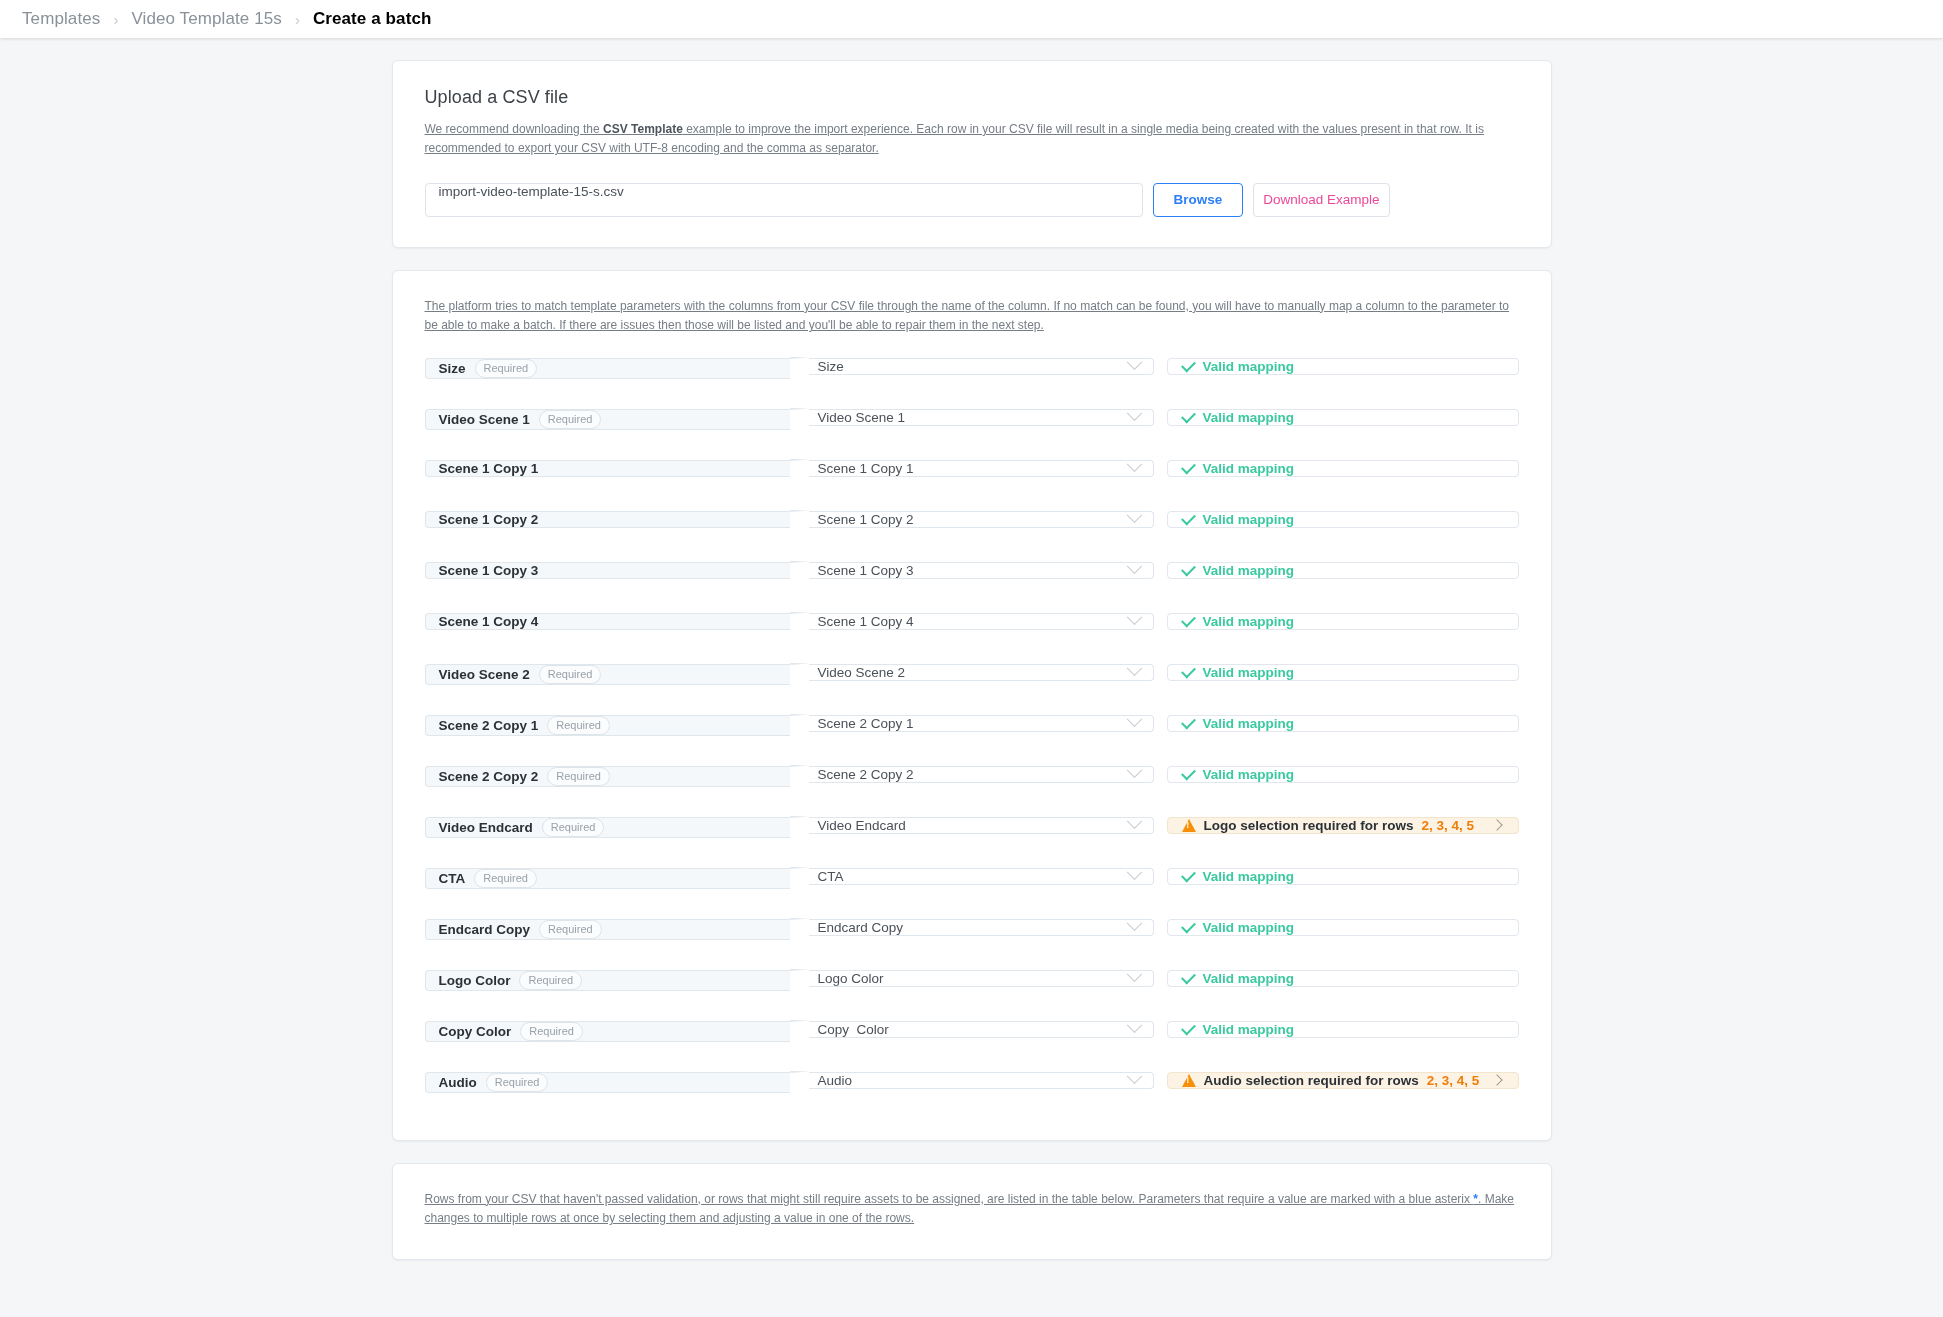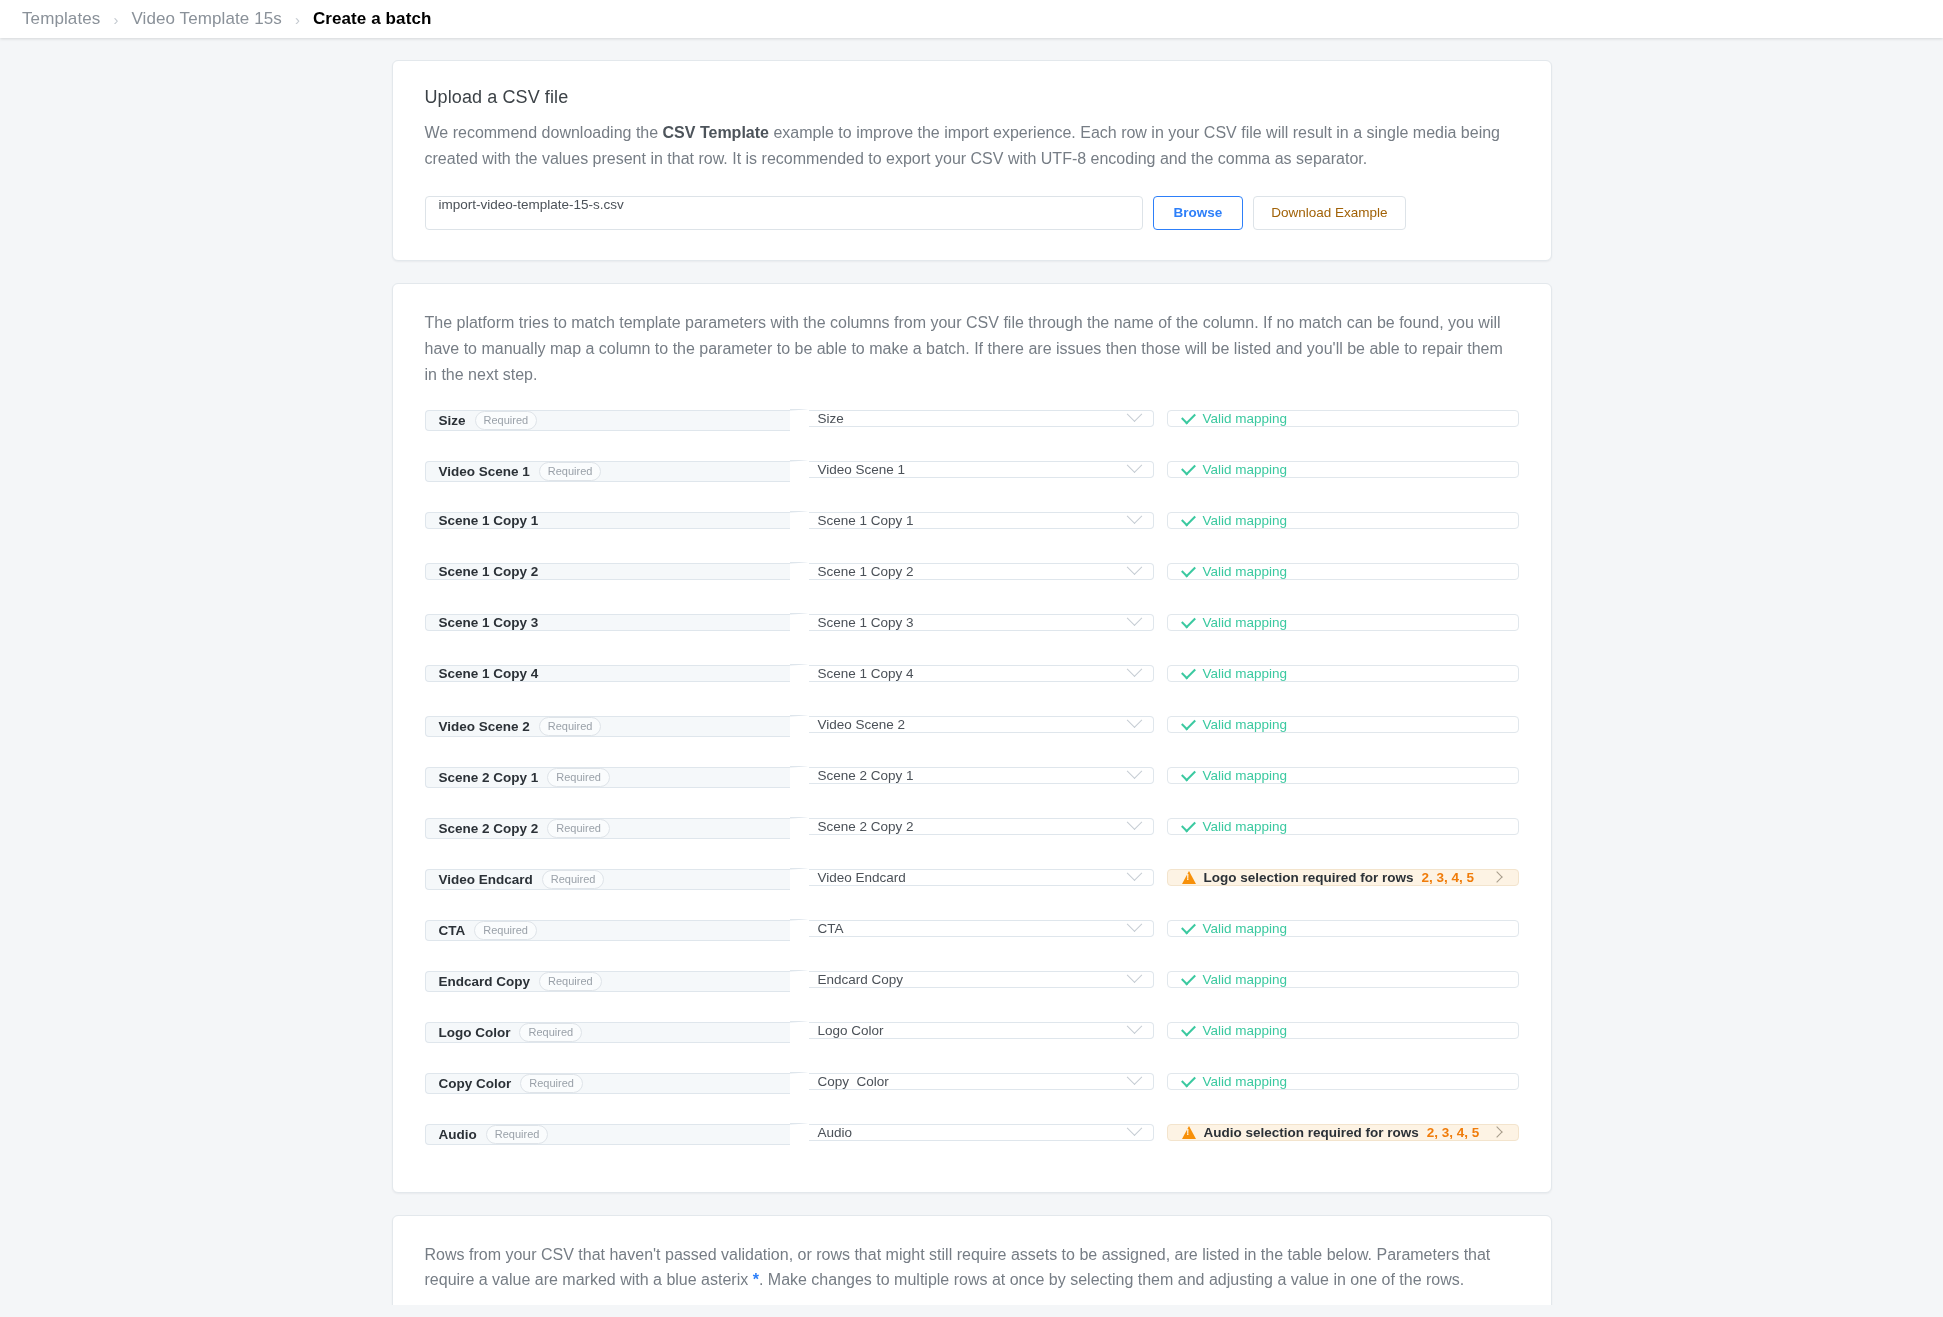--- a/index.html
+++ b/index.html
@@ -55,24 +55,25 @@
   }
   .card h2 {
     margin: 0 0 12px 0;
     font-size: 18px;
     font-weight: normal;
     color: #3c4247;
     letter-spacing: .1px;
   }
   .card p.desc {
     margin: 0;
-    font-size: 16px;
+    font-size: 12px;
     line-height: 1.62;
     color: #767d85;
     max-width: 1255px;
+    text-decoration: underline;
   }
   .card p.desc b { color: #4d545b; font-weight: bold; }
   .blue-ast { color: #2d7ff9; font-weight: bold; }
 
   
   .upload-row {
     display: flex;
     align-items: center;
     margin-top: 24px;
     gap: 10px;
@@ -88,22 +89,22 @@
     font-size: 13.5px;
     color: #4b5158;
   }
   .btn {
     height: 34px;
     border-radius: 4px;
     border: 1px solid #dde3e8;
     background: #fff;
     font-size: 13.5px;
     font-family: "Liberation Sans", sans-serif;
-    color: #a16207;
-    padding: 0 17px;
+    color: #ec4899;
+    padding: 0 9px;
     cursor: pointer;
     white-space: nowrap;
   }
   .btn.primary-outline {
     border: 1px solid #2d7ff9;
     color: #2d7ff9;
     font-weight: bold;
     padding: 0 20px;
   }
 
@@ -208,21 +209,21 @@
     display: flex;
     align-items: center;
     padding: 0 12px 0 14px;
     font-size: 13.5px;
     gap: 8px;
   }
   .status.ok {
     background: #fff;
     border: 1px solid #e1e7ec;
     color: #3bc9a0;
-    font-weight: normal;
+    font-weight: bold;
   }
   .status.warn {
     background: #fdf3e4;
     border: 1px solid #f3e4cd;
     color: #2b3137;
     font-weight: bold;
     justify-content: space-between;
     cursor: pointer;
   }
   .warn-left { display: flex; align-items: center; gap: 8px; }

